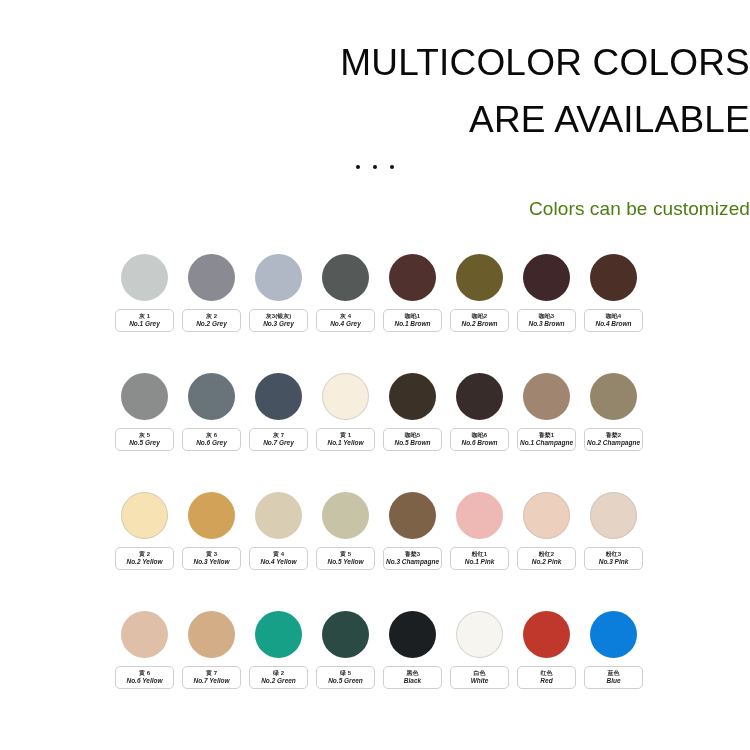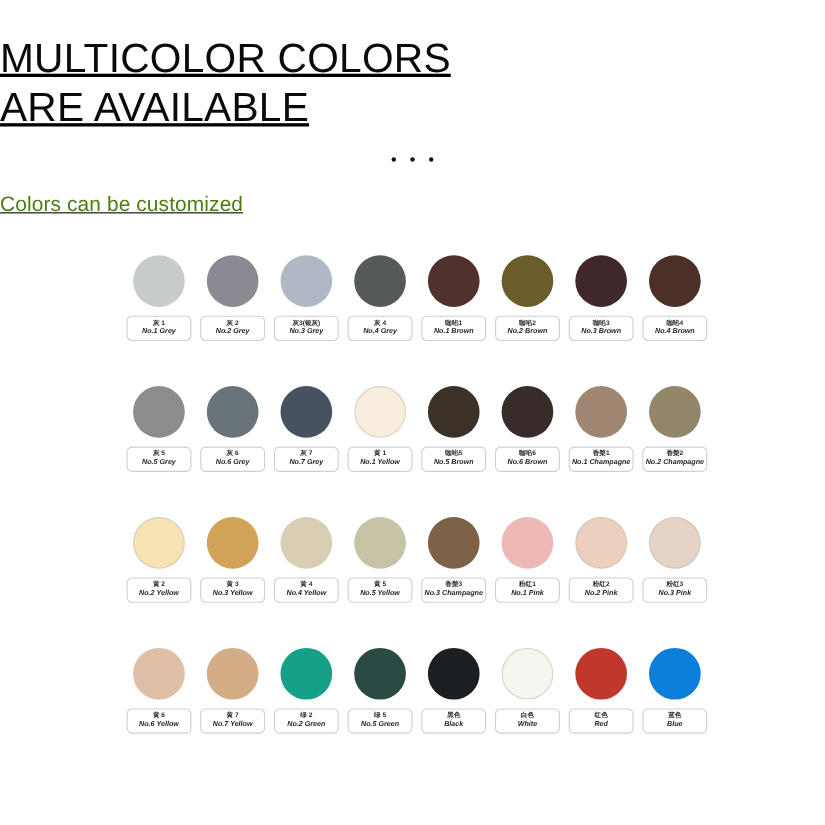--- a/index.html
+++ b/index.html
@@ -19,38 +19,37 @@
     height: 750px;
     position: relative;
     display: flex;
     flex-direction: column;
     align-items: center;
   }
 
   
   .header {
     width: 100%;
-    text-align: left;
-    padding-top: 34px;
-    text-decoration: underline;
+    text-align: right;
+    padding-top: 44px;
   }
   .title {
     font-family: "Liberation Sans", sans-serif;
     font-size: 37px;
     line-height: 1.0;
     font-weight: 400;
     letter-spacing: 0.2px;
     color: #0a0a0a;
     margin: 0;
     padding: 0;
     white-space: nowrap;
   }
   .title-line2 {
     display: block;
-    margin-top: 8px;
+    margin-top: 20px;
   }
   .dots {
     margin-top: 22px;
     height: 14px;
     display: flex;
     justify-content: center;
     align-items: center;
     gap: 13px;
   }
   .dots span {

